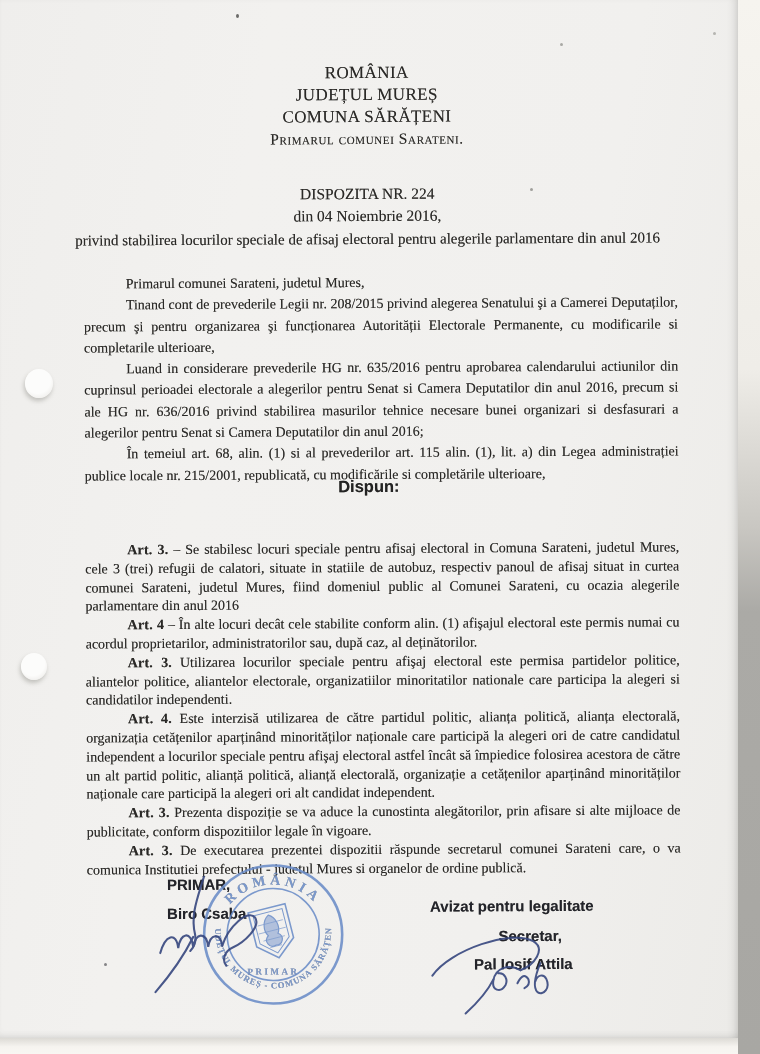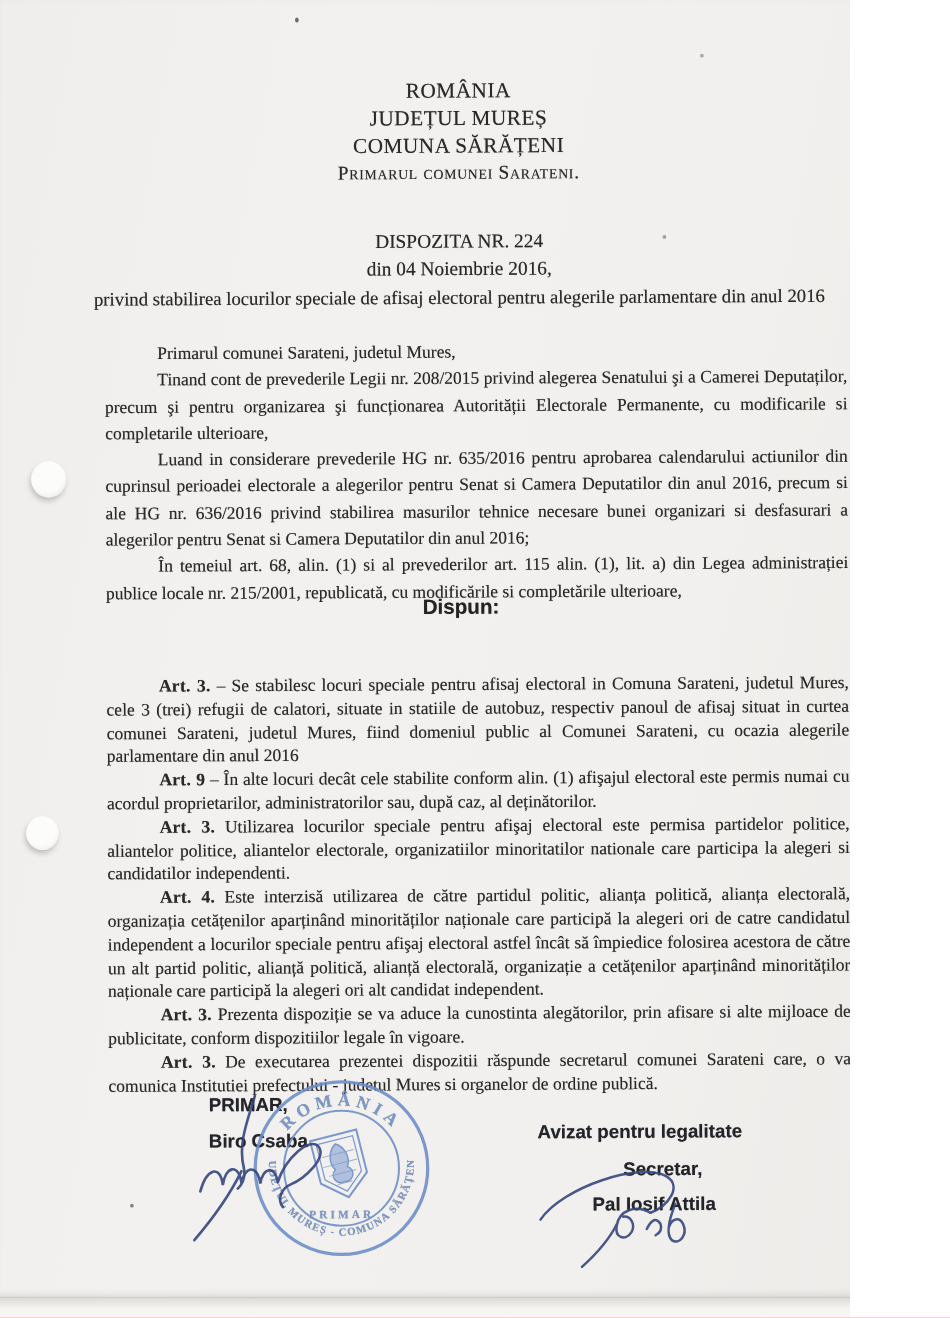--- a/index.html
+++ b/index.html
@@ -1,18 +1,18 @@
 <!DOCTYPE html>
 <html><head>
 <meta charset="utf-8">
 <style>
   html,body{margin:0;padding:0;}
   #screen{
-    position:relative;width:680px;height:1054px;overflow:hidden;
-    background:#fdba74;
+    position:relative;width:760px;height:1054px;overflow:hidden;
+    background:#ef4444;
     font-family:"Liberation Serif", serif;
   }
   .right-strip{
     position:absolute;left:738px;top:0;width:22px;height:1054px;
     background:linear-gradient(180deg,#f6f4ef 0%,#efede8 35%,#c9c7c2 50%,#abaaa6 58%,#a8a7a3 100%);
   }
   .bottom-strip{
     position:absolute;left:0;top:1038px;width:738px;height:16px;
     background:linear-gradient(180deg,#dcdad5 0%,#f6f4f0 55%,#f8f6f2 100%);
   }
@@ -87,21 +87,21 @@
         <p>Primarul comunei Sarateni, judetul Mures,</p>
         <p>Tinand cont de prevederile Legii nr. 208/2015 privind alegerea Senatului şi a Camerei Deputaților, precum şi pentru organizarea şi funcționarea Autorității Electorale Permanente, cu modificarile si completarile ulterioare,</p>
         <p>Luand in considerare prevederile HG nr. 635/2016 pentru aprobarea calendarului actiunilor din cuprinsul perioadei electorale a alegerilor pentru Senat si Camera Deputatilor din anul 2016, precum si ale HG nr. 636/2016 privind stabilirea masurilor tehnice necesare bunei organizari si desfasurari a alegerilor pentru Senat si Camera Deputatilor din anul 2016;</p>
         <p>În temeiul art. 68, alin. (1) si al prevederilor art. 115 alin. (1), lit. a) din Legea administrației publice locale nr. 215/2001, republicată, cu modificările si completările ulterioare,</p>
       </div>
 
       <div class="decision">Dispun:</div>
 
       <div class="articles">
         <p><b>Art. 3.</b><span> – Se stabilesc locuri speciale pentru afisaj electoral in Comuna Sarateni, judetul Mures, cele 3 (trei) refugii de calatori, situate in statiile de autobuz, respectiv panoul de afisaj situat in curtea comunei Sarateni, judetul Mures, fiind domeniul public al Comunei Sarateni, cu ocazia alegerile parlamentare din anul 2016</span></p>
-        <p><b>Art. 9</b><span> – În alte locuri decât cele stabilite conform alin. (1) afişajul electoral este permis numai cu acordul proprietarilor, administratorilor sau, după caz, al deținătorilor.</span></p>
+        <p><b>Art. 4</b><span> – În alte locuri decât cele stabilite conform alin. (1) afişajul electoral este permis numai cu acordul proprietarilor, administratorilor sau, după caz, al deținătorilor.</span></p>
         <p><b>Art. 3.</b><span> Utilizarea locurilor speciale pentru afişaj electoral este permisa partidelor politice, aliantelor politice, aliantelor electorale, organizatiilor minoritatilor nationale care participa la alegeri si candidatilor independenti.</span></p>
         <p><b>Art. 4.</b><span> Este interzisă utilizarea de către partidul politic, alianța politică, alianța electorală, organizația cetățenilor aparținând minorităților naționale care participă la alegeri ori de catre candidatul independent a locurilor speciale pentru afişaj electoral astfel încât să împiedice folosirea acestora de către un alt partid politic, alianță politică, alianță electorală, organizație a cetățenilor aparținând minorităților naționale care participă la alegeri ori alt candidat independent.</span></p>
         <p><b>Art. 3.</b><span> Prezenta dispoziție se va aduce la cunostinta alegătorilor, prin afisare si alte mijloace de publicitate, conform dispozitiilor legale în vigoare.</span></p>
         <p><b>Art. 3.</b><span> De executarea prezentei dispozitii răspunde secretarul comunei Sarateni care, o va comunica Institutiei prefectului - judetul Mures si organelor de ordine publică.</span></p>
       </div>
 
       <div class="sig-left">
         <div>PRIMAR,</div>
         <div class="name">Biro Csaba</div>
       </div>

